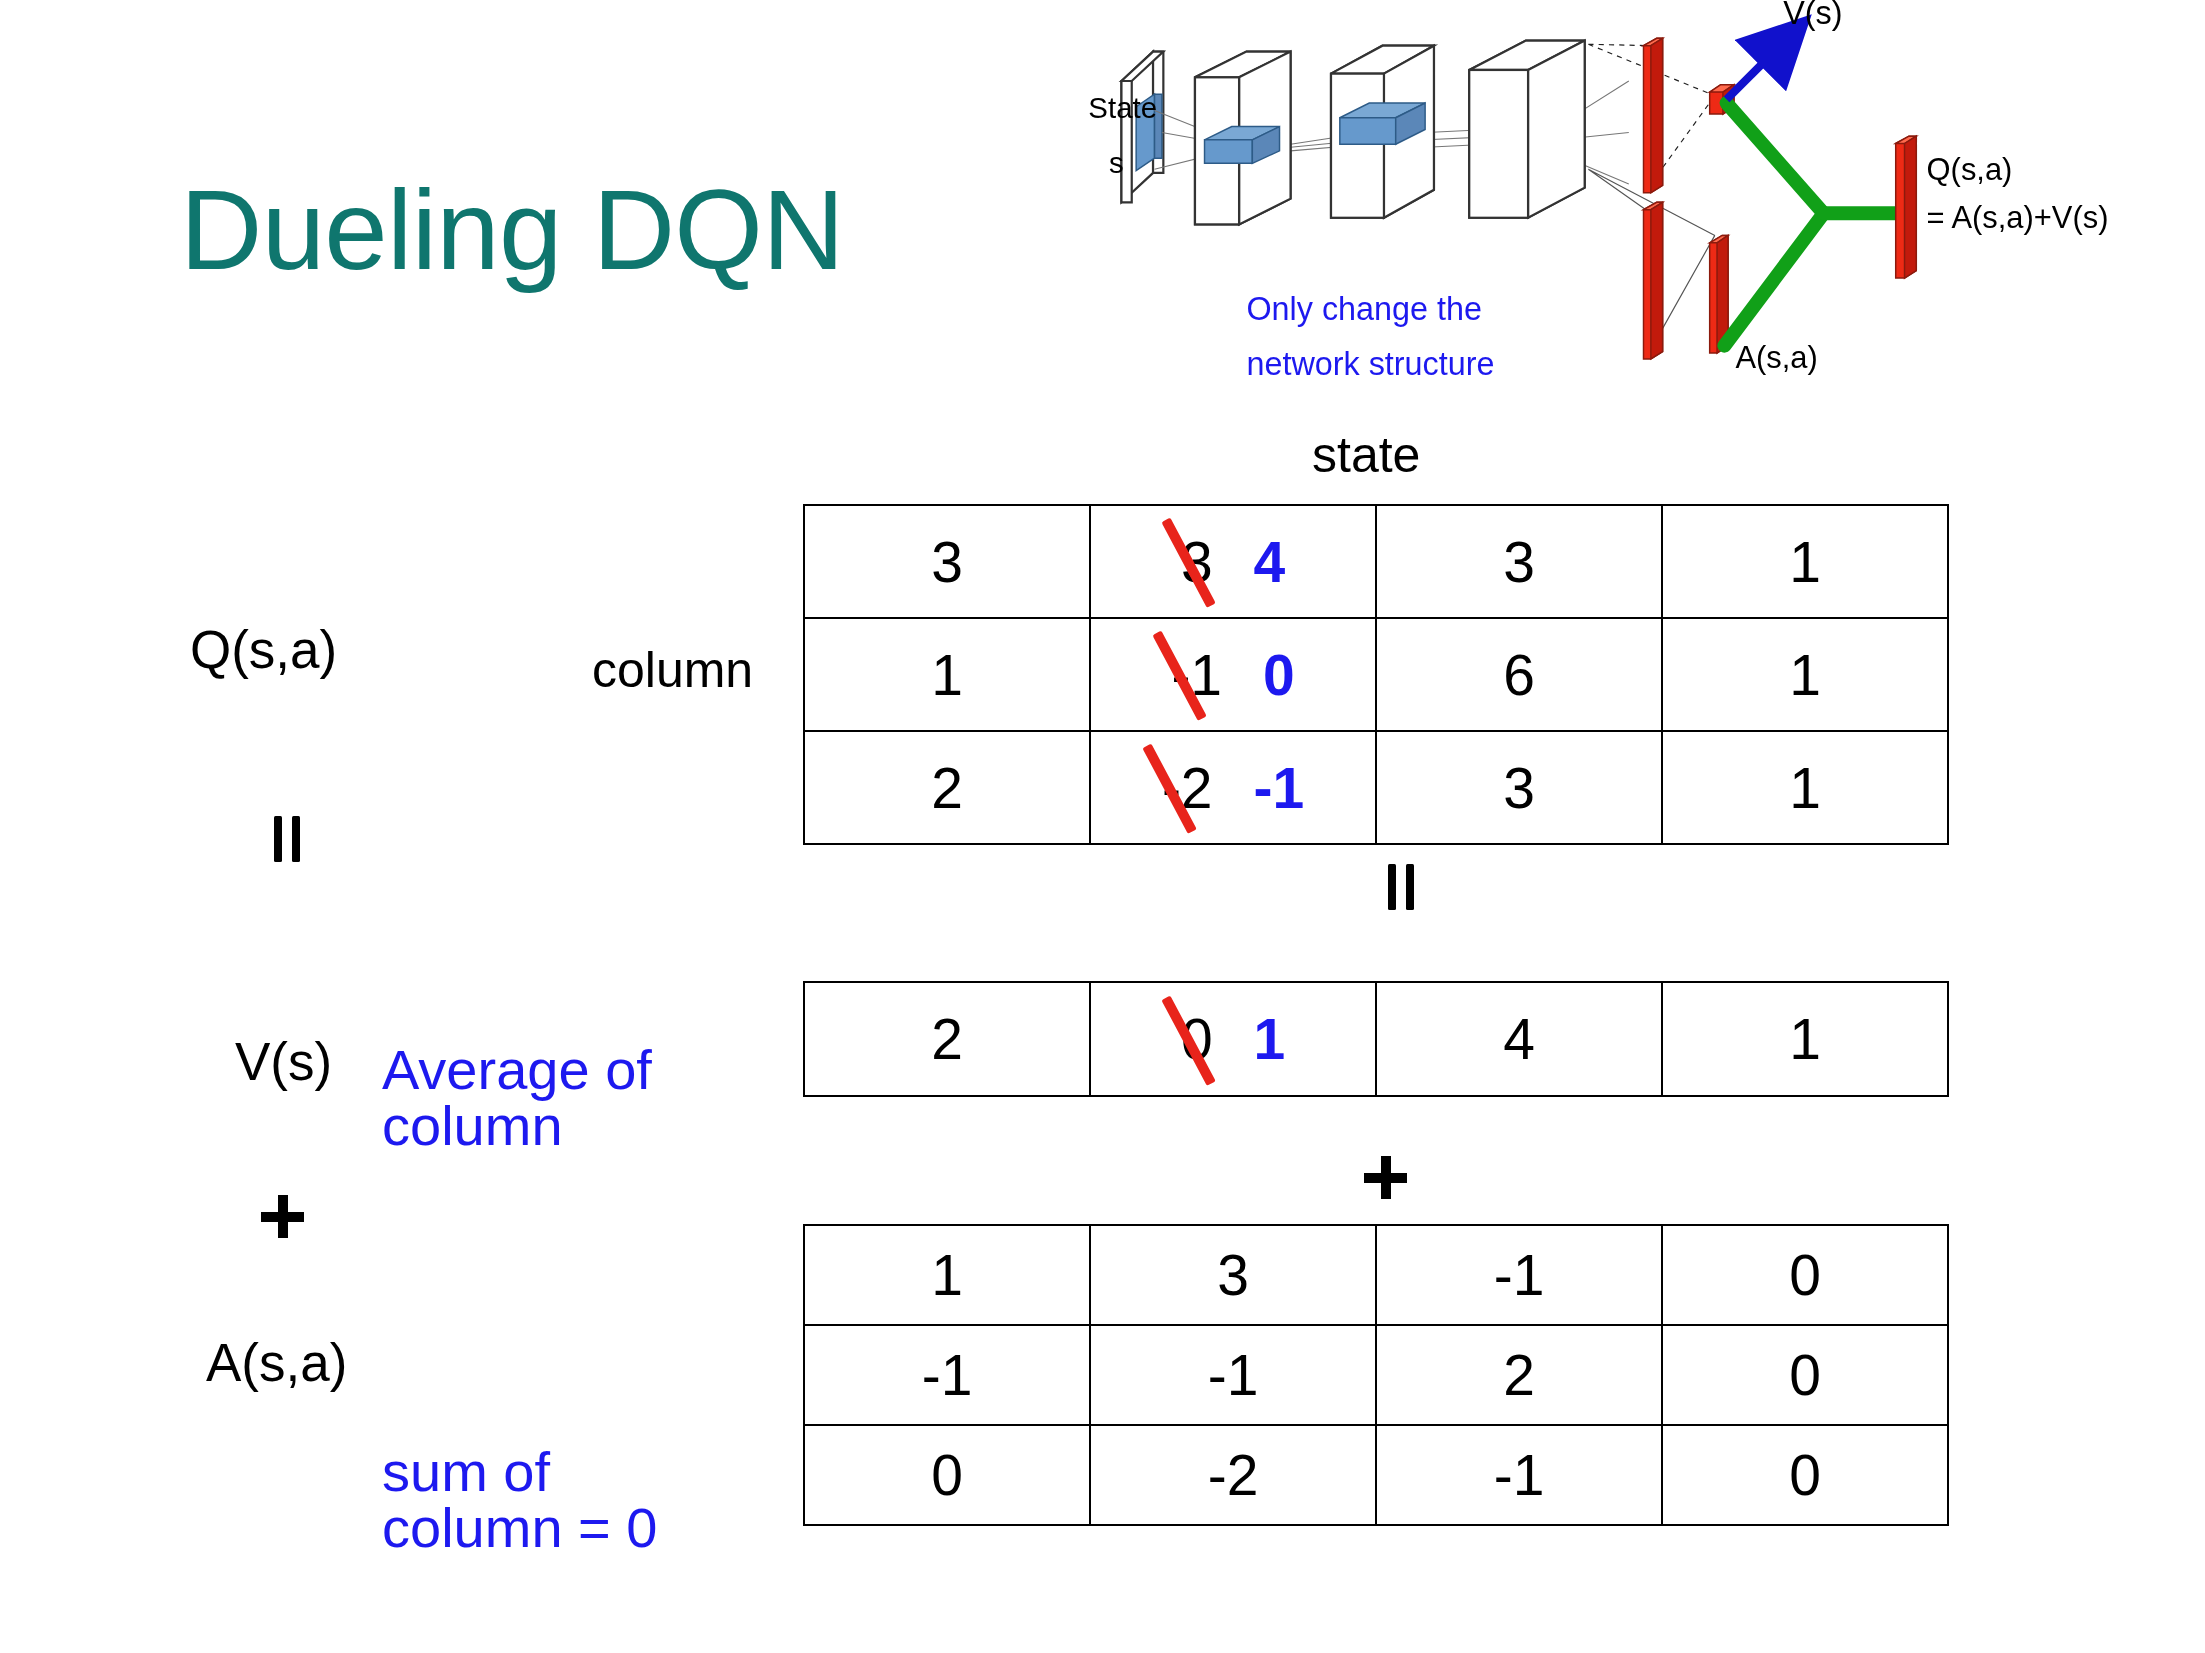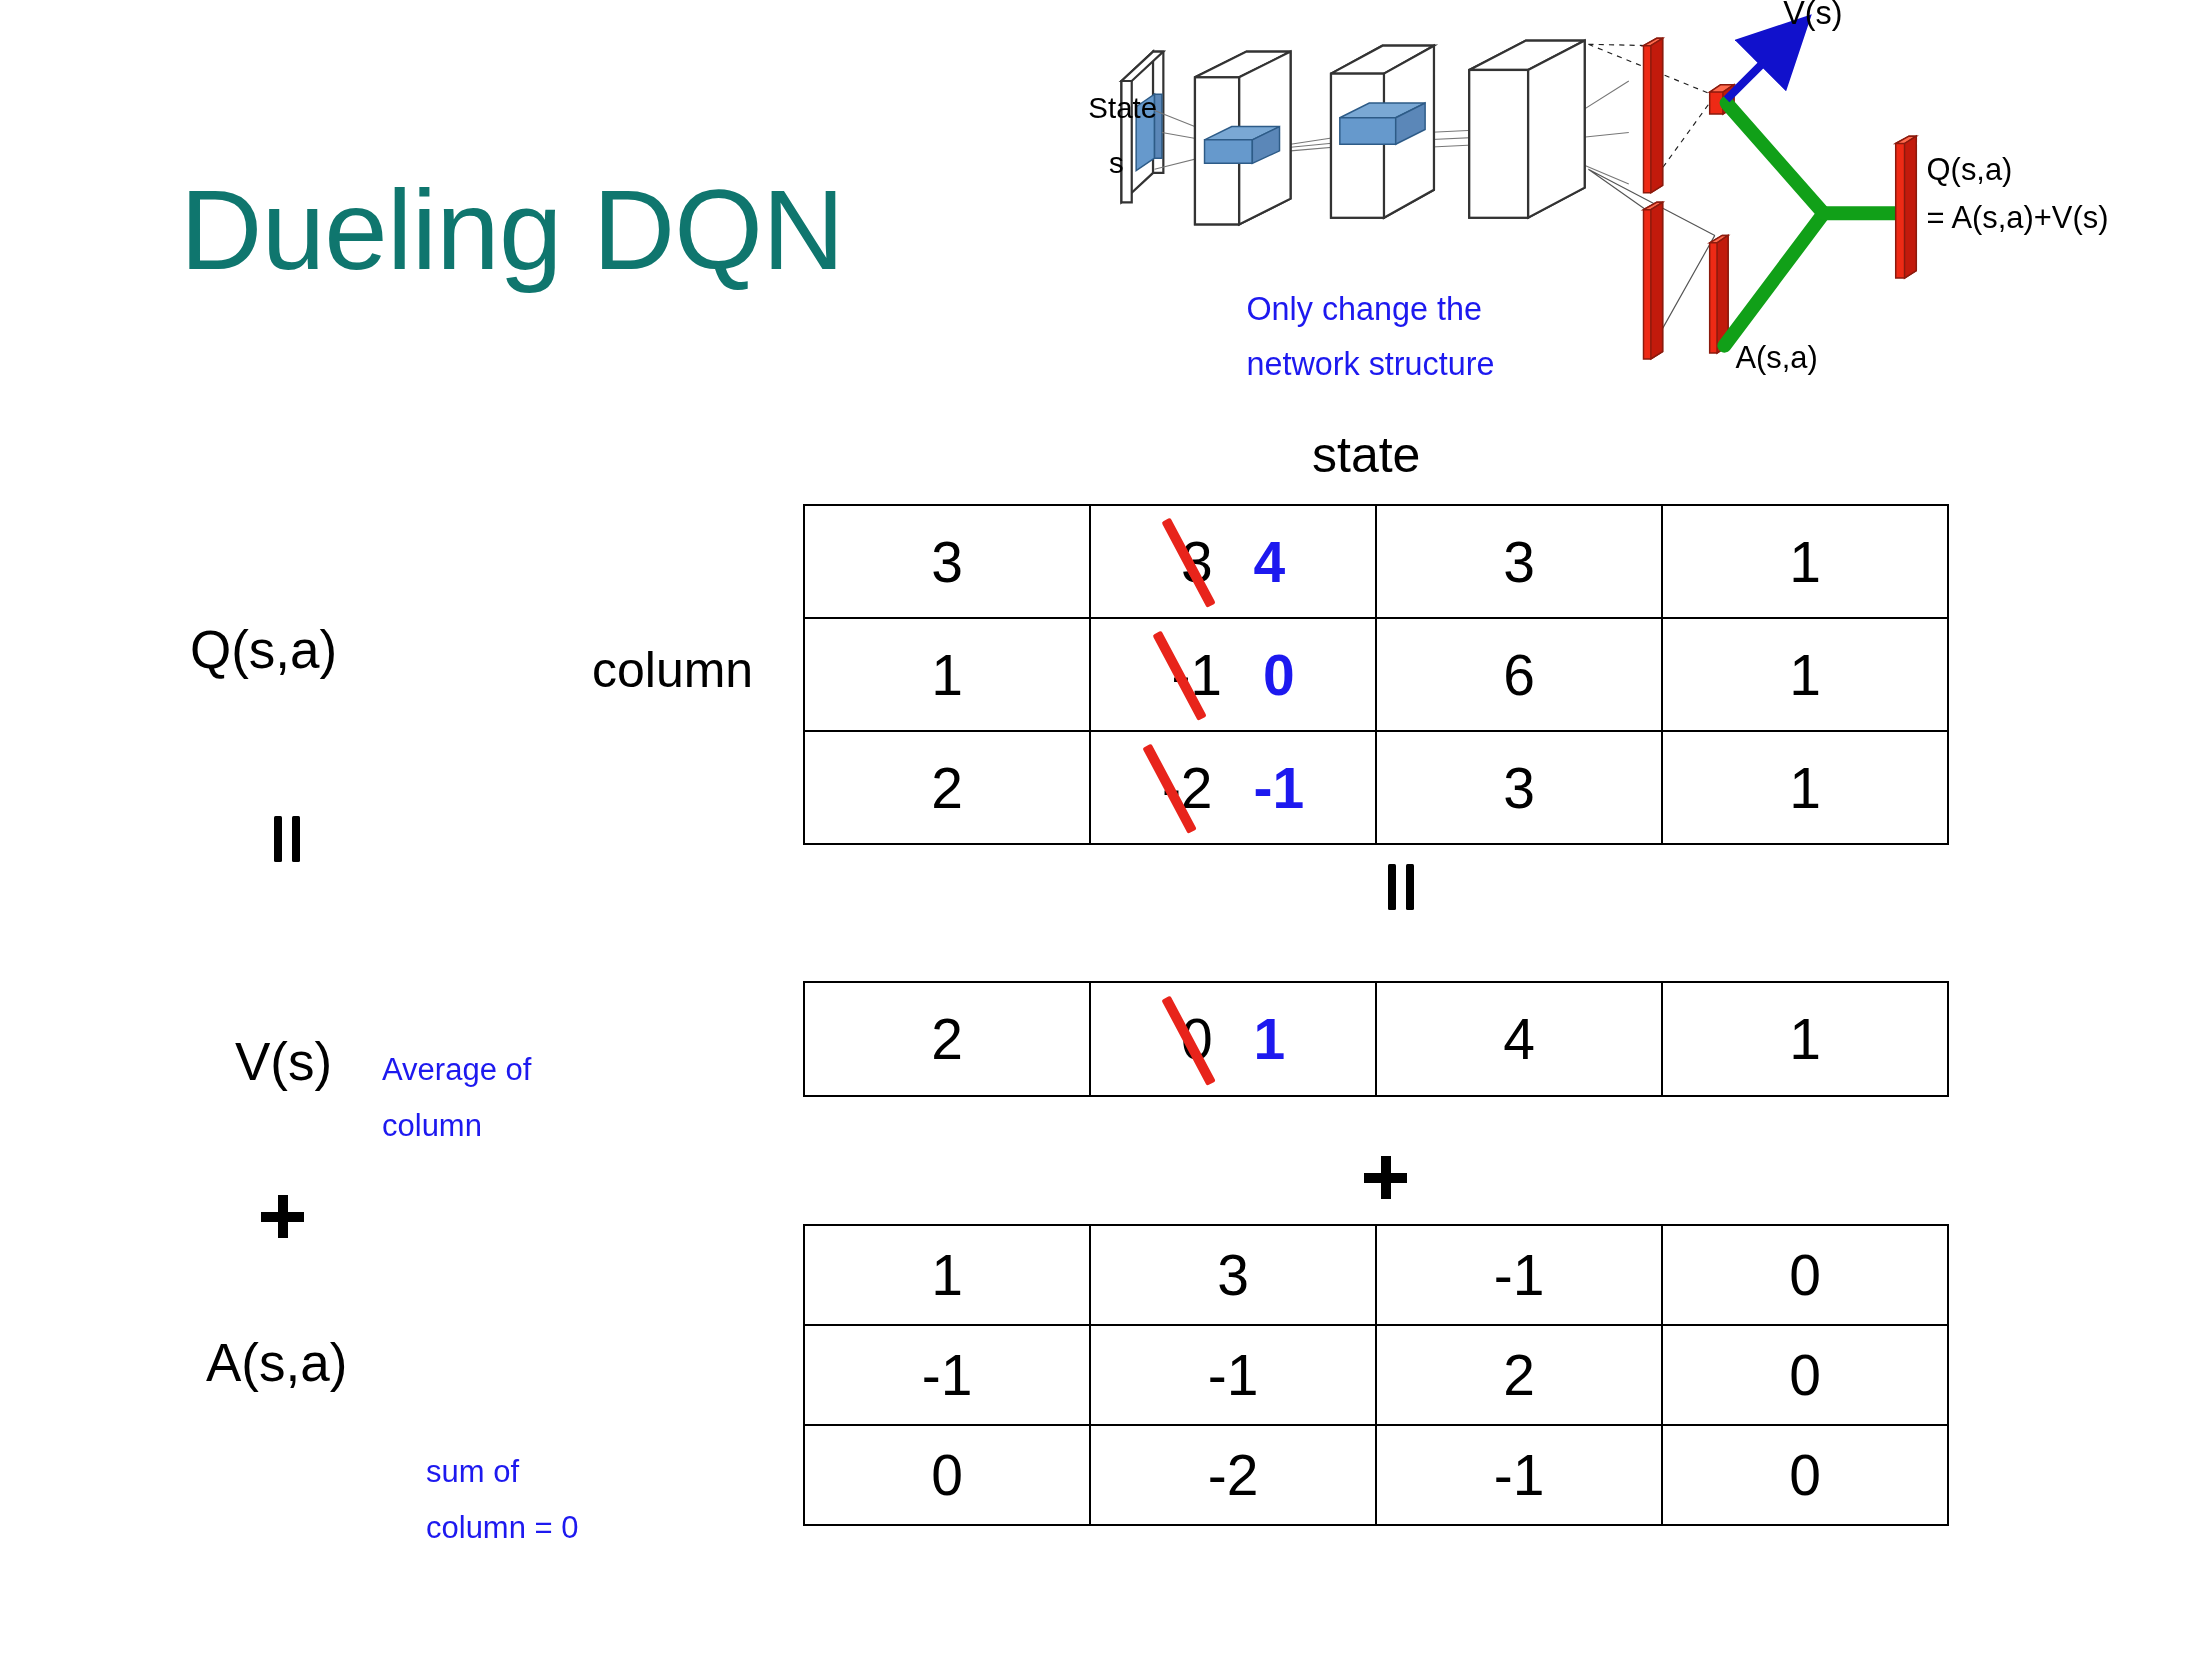--- a/index.html
+++ b/index.html
@@ -29,23 +29,23 @@
 
   
   .plus{width:43px;height:43px;}
   .plus i{position:absolute;background:#000;display:block;}
   .plus i.h{left:0;top:17px;width:43px;height:9.6px;}
   .plus i.v{left:17px;top:0;width:9.6px;height:43px;}
   #plus-left{left:261px;top:1195px;}
   #plus-mid{left:1364px;top:1156px;}
 
   
-  .blue-note{color:#1d19ef;font-size:31px;line-height:56px;white-space:pre-line;}
+  .blue-note{color:#1d19ef;font-size:56px;line-height:56px;white-space:pre-line;}
   #note-average{left:382px;top:1042px;}
-  #note-sum{left:382px;top:1444px;margin-left:44px;}
+  #note-sum{left:382px;top:1444px;}
 
   
   #axis-state{left:1312px;top:428px;font-size:50px;line-height:54px;color:#000;}
   #axis-action{left:592px;top:643px;font-size:50px;line-height:54px;color:#000;}
 
   
   .tbl{position:absolute;border-collapse:collapse;border-spacing:0;
        table-layout:fixed;}
   .tbl td{border:2.2px solid #000;text-align:center;vertical-align:middle;
        font-size:57px;color:#000;padding:0;position:relative;}

